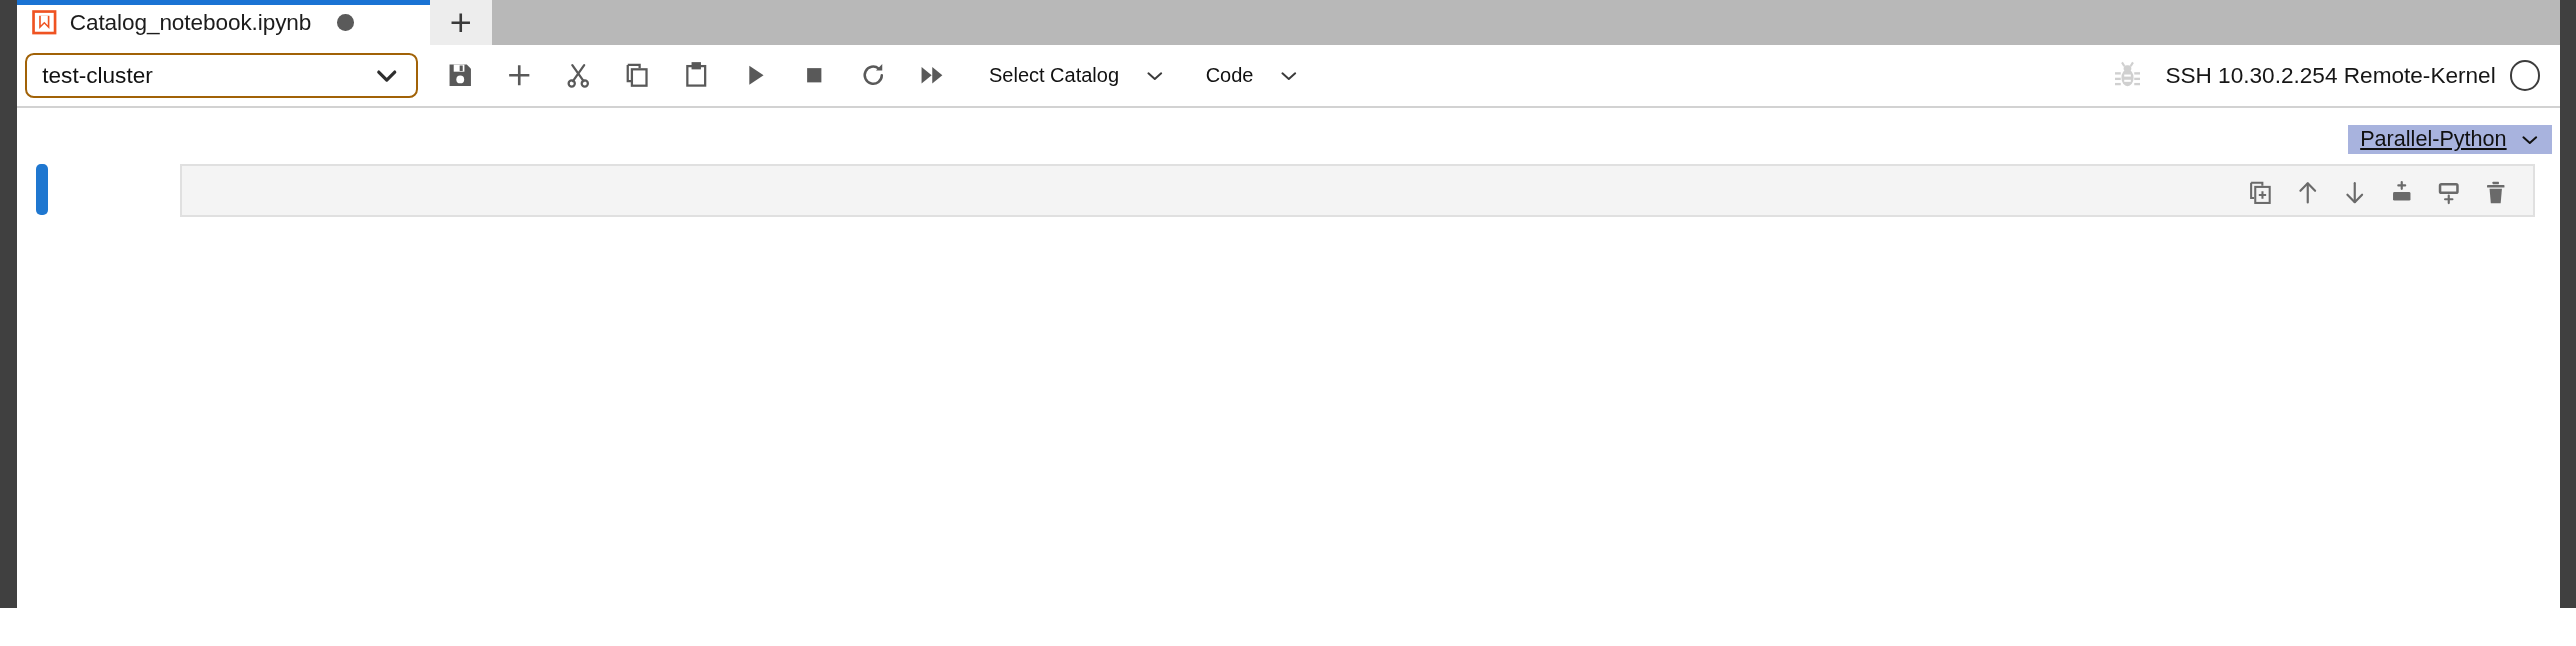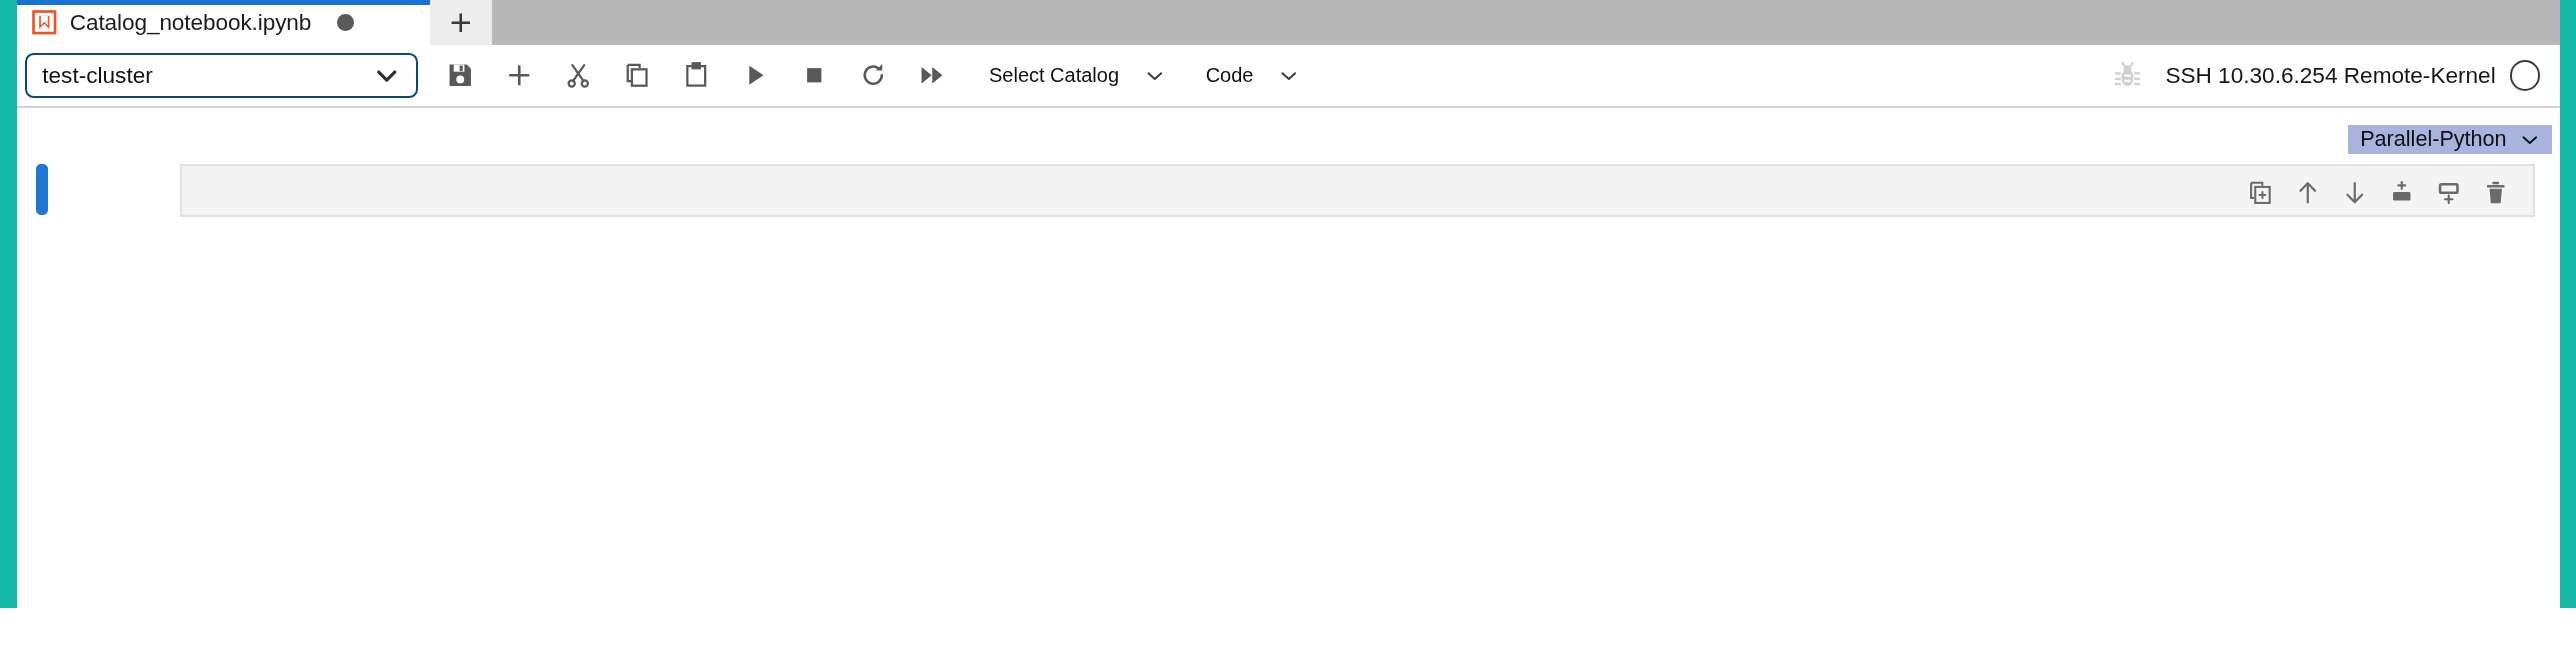--- a/index.html
+++ b/index.html
@@ -11,21 +11,21 @@
     width: 2576px;
     height: 647px;
     font-family: "Liberation Sans", sans-serif;
     overflow: hidden;
   }
 
   #app {
     position: relative;
     width: 2576px;
     height: 608px;
-    background: #14b8a6;
+    background: #404040;
     box-sizing: border-box;
   }
 
   
   .tabbar {
     position: absolute;
     left: 16.7px;
     top: 0px;
     width: 2543px;
     height: 45px;
@@ -94,21 +94,21 @@
     background: #ffffff;
     border-bottom: 2px solid #d2d2d2;
     box-sizing: border-box;
     display: flex;
     align-items: center;
   }
   .cluster-select {
     margin-left: 7.9px;
     width: 393px;
     height: 45px;
-    border: 2px solid #0c4a6e;
+    border: 2px solid #a16207;
     border-radius: 8.8px;
     background: #ffffff;
     display: flex;
     align-items: center;
     padding: 0 13.8px 0 15.7px;
     box-sizing: border-box;
     flex: none;
   }
   .cluster-value {
     flex: 1;
@@ -190,20 +190,21 @@
     display: flex;
     align-items: center;
     padding: 0 9.8px 0 11.8px;
     box-sizing: border-box;
   }
   .kernel-badge-label {
     font-size: 21.6px;
     color: #101010;
     white-space: nowrap;
     margin-right: 11.8px;
+    text-decoration: underline;
   }
 
   .cell-row {
     position: absolute;
     left: 0;
     top: 56px;
     width: 2543px;
     height: 55px;
   }
   .cell-sel-bar {
@@ -379,21 +380,21 @@
         <rect x="16.9" y="17.4" width="4.2" height="1.7"></rect>
         <rect x="8.1" y="2.2" width="1.5" height="3.2" transform="rotate(-32 8.85 3.8)"></rect>
         <rect x="14.4" y="2.2" width="1.5" height="3.2" transform="rotate(32 15.15 3.8)"></rect>
       </g>
       <g fill="#ffffff">
         <rect x="9.6" y="11.3" width="4.8" height="1.5"></rect>
         <rect x="9.6" y="15.1" width="4.8" height="1.5"></rect>
       </g>
     </svg>
 
-    <span class="kernel-name">SSH 10.30.6.254 Remote-Kernel</span>
+    <span class="kernel-name">SSH 10.30.2.254 Remote-Kernel</span>
 
     <span class="kernel-status"></span>
   </div>
 
   <div class="notebook">
 
     <div class="kernel-badge">
       <span class="kernel-badge-label">Parallel-Python</span>
       <svg width="23.6" height="23.6" viewBox="0 0 24 24">
         <path d="M5.5 9.5 L12 15.3 L18.5 9.5" fill="none" stroke="#101010" stroke-width="2" stroke-linecap="round" stroke-linejoin="round"></path>

